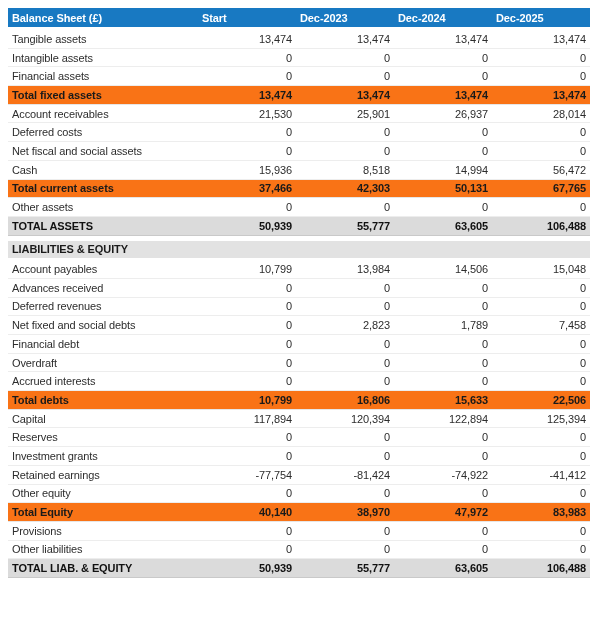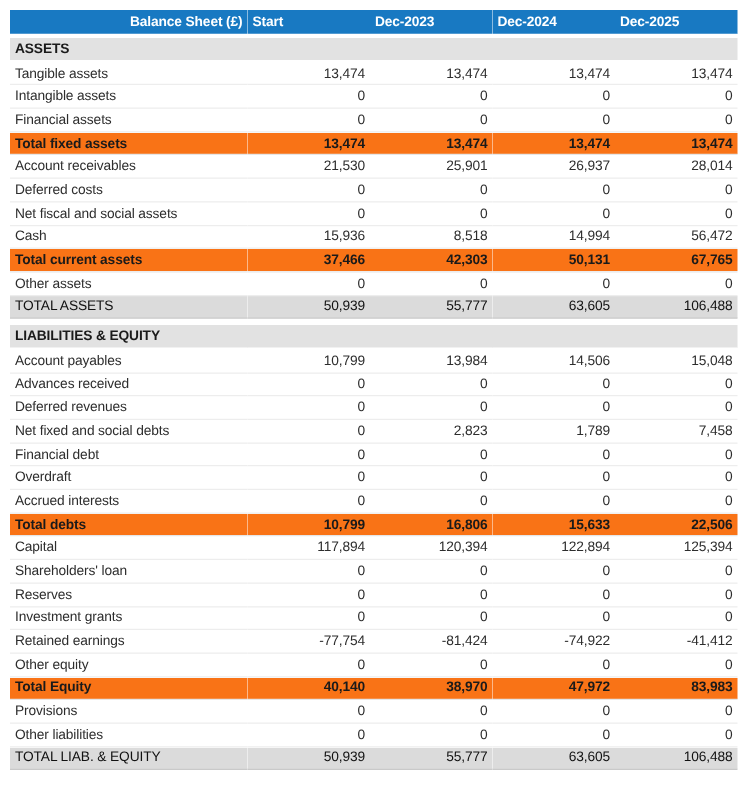--- a/index.html
+++ b/index.html
@@ -33,36 +33,36 @@
     vertical-align: middle;
   }
   thead th {
     background: #1879c2;
     color: #ffffff;
     font-weight: bold;
     text-align: left;
     height: 19px;
     border-bottom: 3px solid #ffffff;
   }
-  thead th.label-cell { text-align: right; }
+  thead th.label-cell { text-align: left; }
   td.num { text-align: right; }
   tr.normal td {
     background: #ffffff;
     border-bottom: 1px solid #ededed;
     color: #2d2d2d;
   }
   tr.subtotal td {
     background: #f97316;
     font-weight: bold;
     border-bottom: 1px solid #e6e6e6;
     color: #1a1a1a;
   }
   tr.grand td {
     background: #dbdbdb;
-    font-weight: normal;
+    font-weight: bold;
     border-top: 1px solid #3f3f3f;
     border-bottom: 1px solid #c9c9c9;
     color: #111111;
   }
   tr.section td {
     background: #e2e2e2;
     font-weight: bold;
     color: #1a1a1a;
     border-bottom: 2px solid #ffffff;
   }
@@ -88,23 +88,20 @@
     <thead>
       <tr>
         <th class="label-cell">Balance Sheet (£)</th>
         <th>Start</th>
         <th>Dec-2023</th>
         <th>Dec-2024</th>
         <th>Dec-2025</th>
       </tr>
     </thead>
     <tbody id="table-body">
-        <tr class="section">
-          <td colspan="5">ASSETS</td>
-        </tr>
         <tr class="normal">
           <td>Tangible assets</td>
           <td class="num">13,474</td>
           <td class="num">13,474</td>
           <td class="num">13,474</td>
           <td class="num">13,474</td>
         </tr>
         <tr class="normal">
           <td>Intangible assets</td>
           <td class="num">0</td>
@@ -238,27 +235,20 @@
           <td class="num">22,506</td>
         </tr>
         <tr class="normal">
           <td>Capital</td>
           <td class="num">117,894</td>
           <td class="num">120,394</td>
           <td class="num">122,894</td>
           <td class="num">125,394</td>
         </tr>
         <tr class="normal">
-          <td>Shareholders' loan</td>
-          <td class="num">0</td>
-          <td class="num">0</td>
-          <td class="num">0</td>
-          <td class="num">0</td>
-        </tr>
-        <tr class="normal">
           <td>Reserves</td>
           <td class="num">0</td>
           <td class="num">0</td>
           <td class="num">0</td>
           <td class="num">0</td>
         </tr>
         <tr class="normal">
           <td>Investment grants</td>
           <td class="num">0</td>
           <td class="num">0</td>

